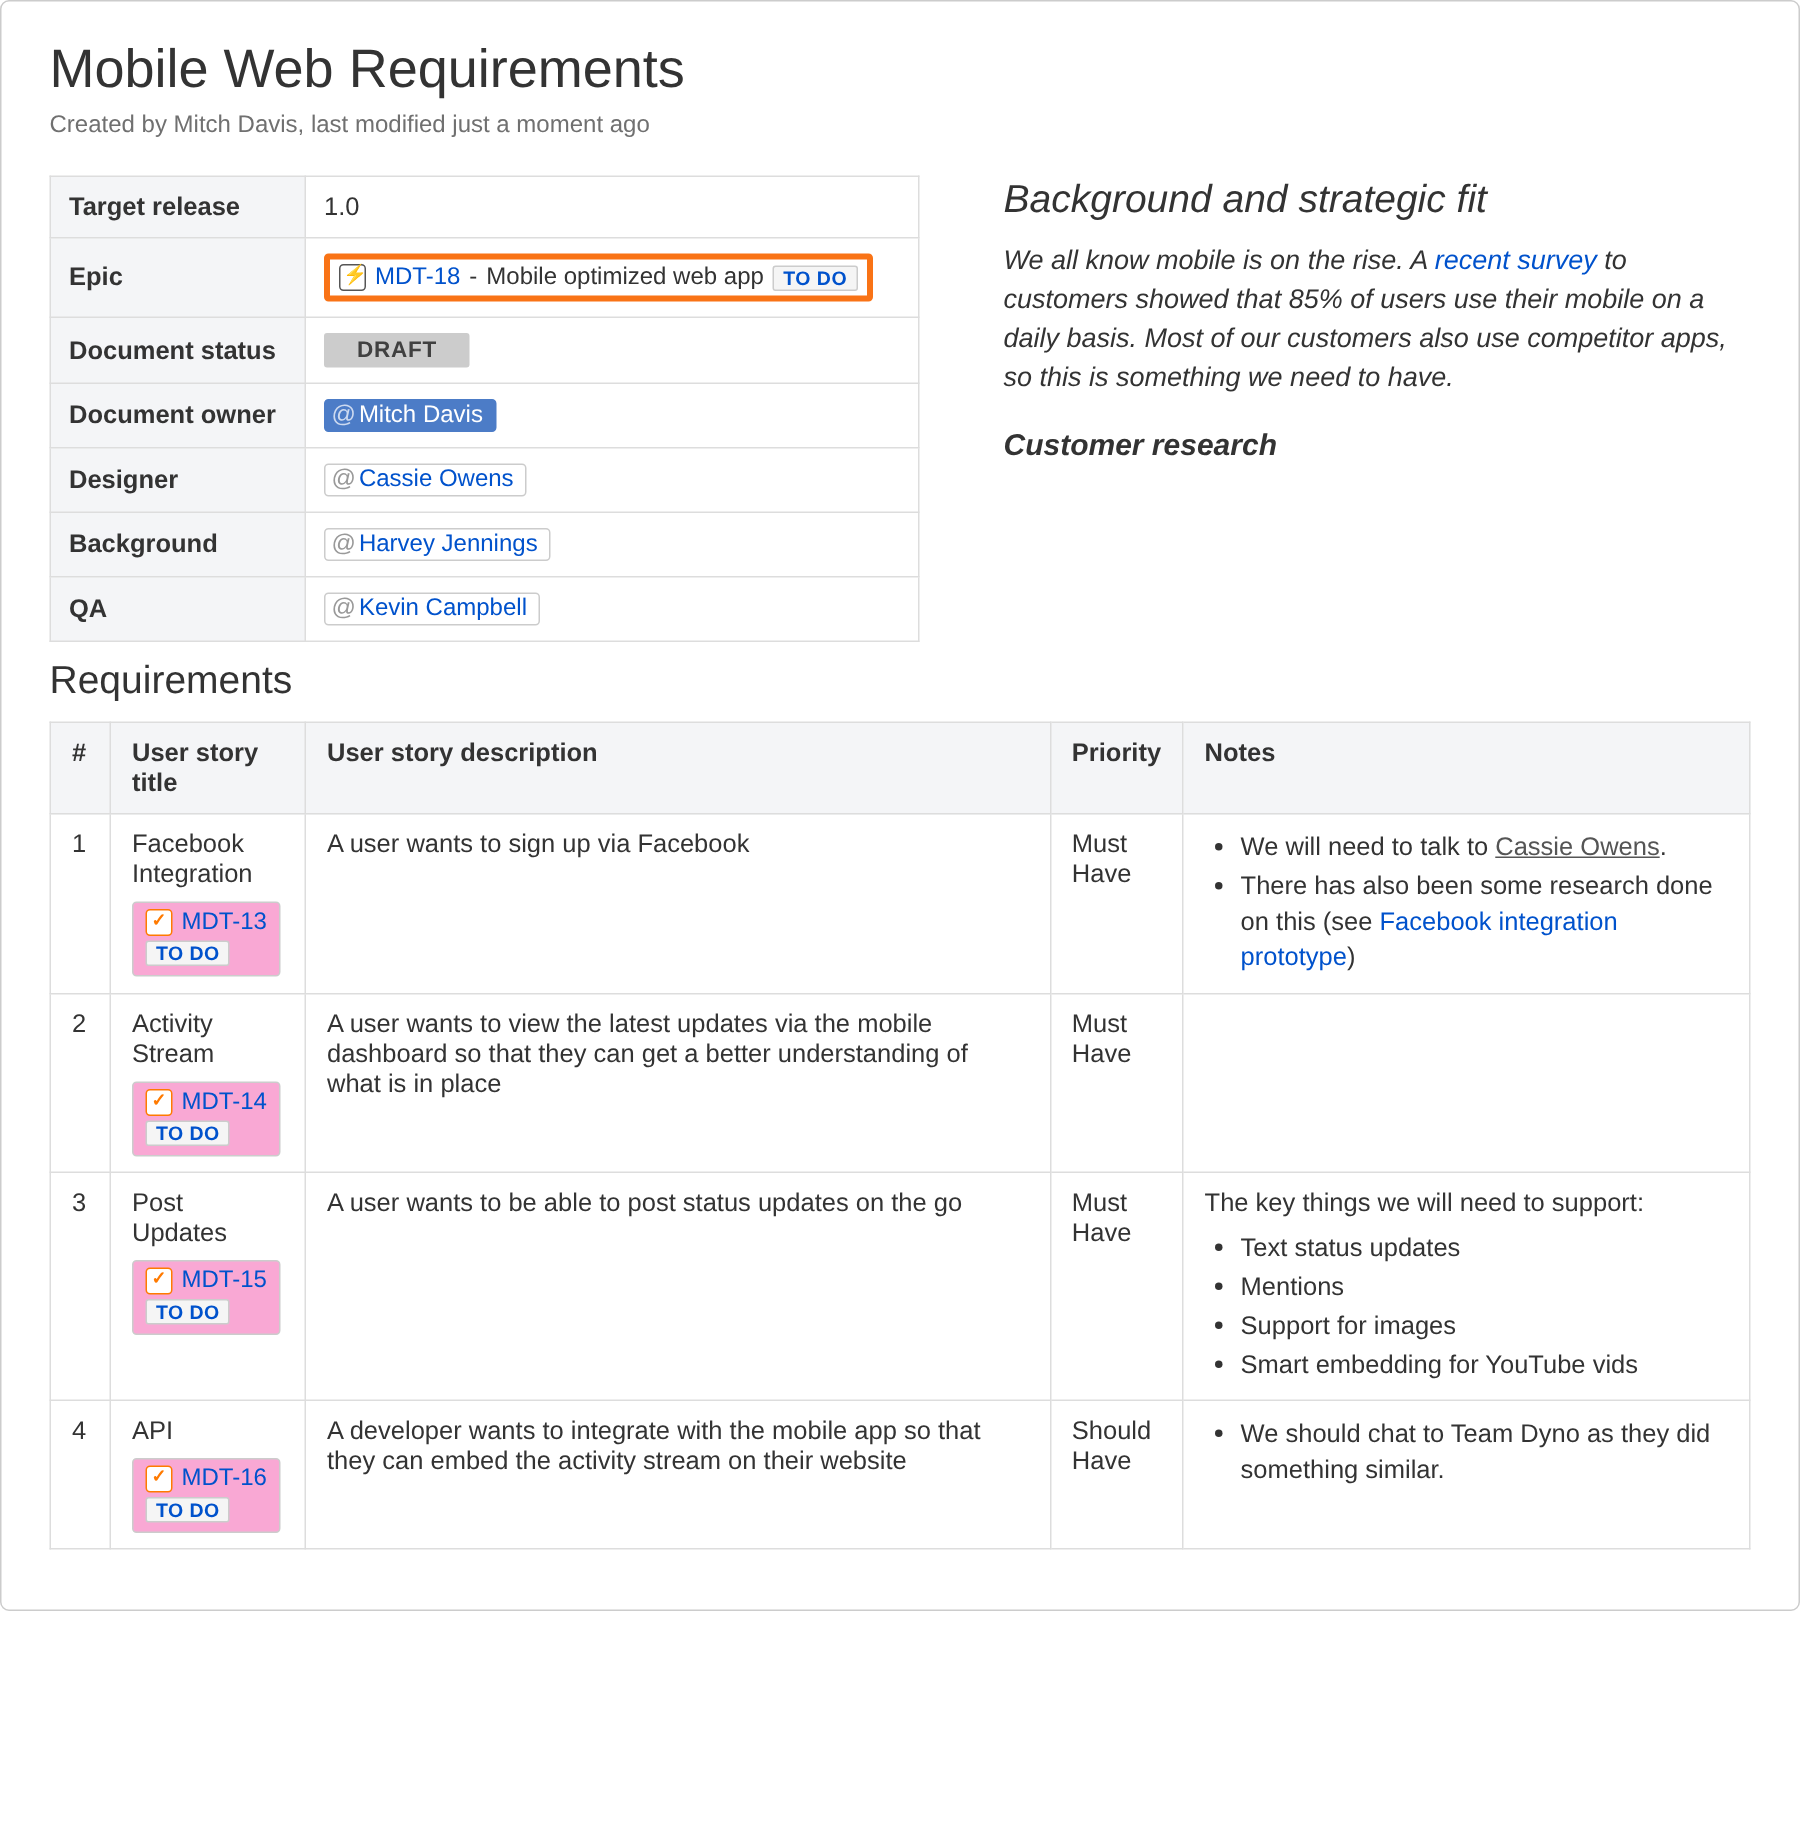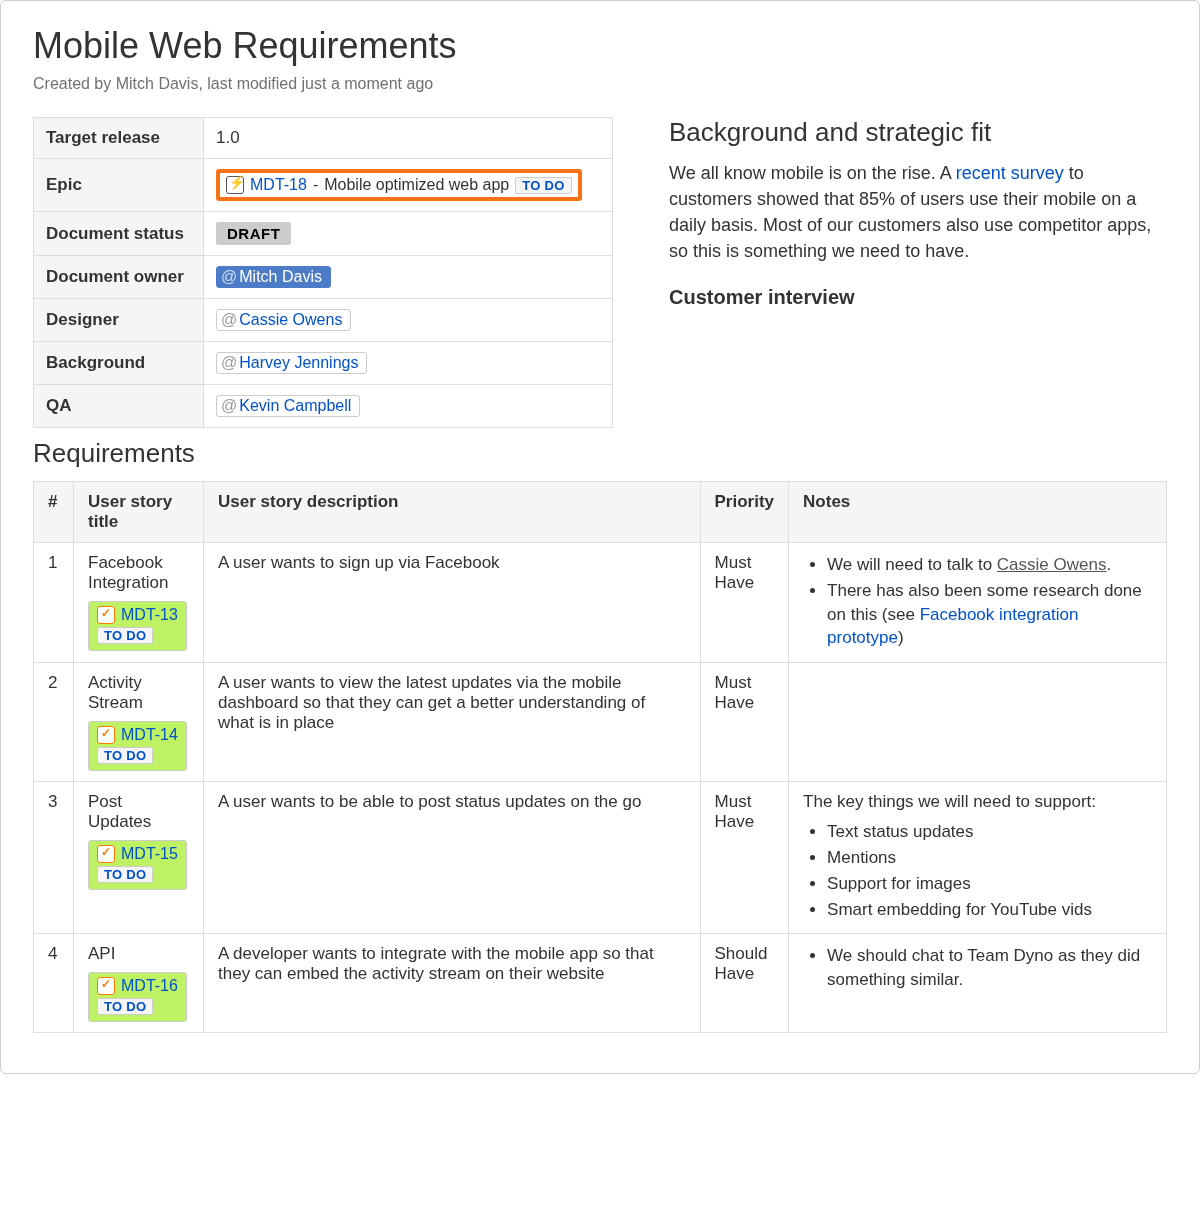--- a/index.html
+++ b/index.html
@@ -27,21 +27,21 @@
     color: #707070;
     font-size: 16px;
     margin-bottom: 24px;
   }
   .two-col {
     display: flex;
     gap: 56px;
     margin-bottom: 10px;
   }
   .left-col { flex: 0 0 580px; border-radius: 31px; }
-  .right-col { flex: 1; }
+  .right-col { flex: 1; font-style: italic; }
 
   
   .meta-table {
     border-collapse: collapse;
     width: 100%;
     border: 1px solid #ddd;
   }
   .meta-table th, .meta-table td {
     border: 1px solid #ddd;
     padding: 10px 12px;
@@ -101,23 +101,23 @@
     padding: 0 6px;
     font-size: 13px;
     font-weight: 700;
     color: #0052cc;
     background: #f5f5f5;
     letter-spacing: .3px;
   }
   .status-draft {
     display: inline-block;
     background: #ccc;
-    color: #000000;
-    font-weight: 700;
-    padding: 3px 11px;
+    color: #404040;
+    font-weight: 700;
+    padding: 3px 22px;
     border-radius: 2px;
     font-size: 15px;
     letter-spacing: .5px;
   }
 
   
   .mention {
     display: inline-flex;
     align-items: center;
     gap: 2px;
@@ -175,21 +175,21 @@
   }
   .req-table th.num { width: 40px; }
   .req-table th.title { width: 130px; }
   .req-table th.prio { width: 80px; }
   .story-link {
     display: inline-block;
     border: 1px solid #ccc;
     border-radius: 3px;
     padding: 4px 8px 6px;
     margin-top: 8px;
-    background: #bef264;
+    background: #f9a8d4;
     font-size: 15px;
   }
   .story-link .top {
     display: flex; align-items: center; gap: 6px;
   }
   .story-link .key { color: #0052cc; font-size: 16px; }
   .story-link .status-badge { margin-top: 3px; }
   .notes ul { margin: 0; padding-left: 24px; }
   .notes li { margin-bottom: 2px; line-height: 1.4; }
   .notes .intro { margin-bottom: 8px; }
@@ -264,21 +264,21 @@
         </tr>
       </tbody>
         </table>
     </div>
 
     <div class="right-col">
       <h2>Background and strategic fit</h2>
       <p>
         <span>We all know mobile is on the rise. A </span><a class="link">recent survey</a><span> to customers showed that 85% of users use their mobile on a daily basis. Most of our customers also use competitor apps, so this is something we need to have.</span>
       </p>
-      <h3>Customer interview</h3>
+      <h3>Customer research</h3>
     </div>
   </div>
 
   <h2>Requirements</h2>
   <table class="req-table">
     <thead>
       <tr>
         <th class="num">#</th>
         <th class="title">User story title</th>
         <th>User story description</th>

